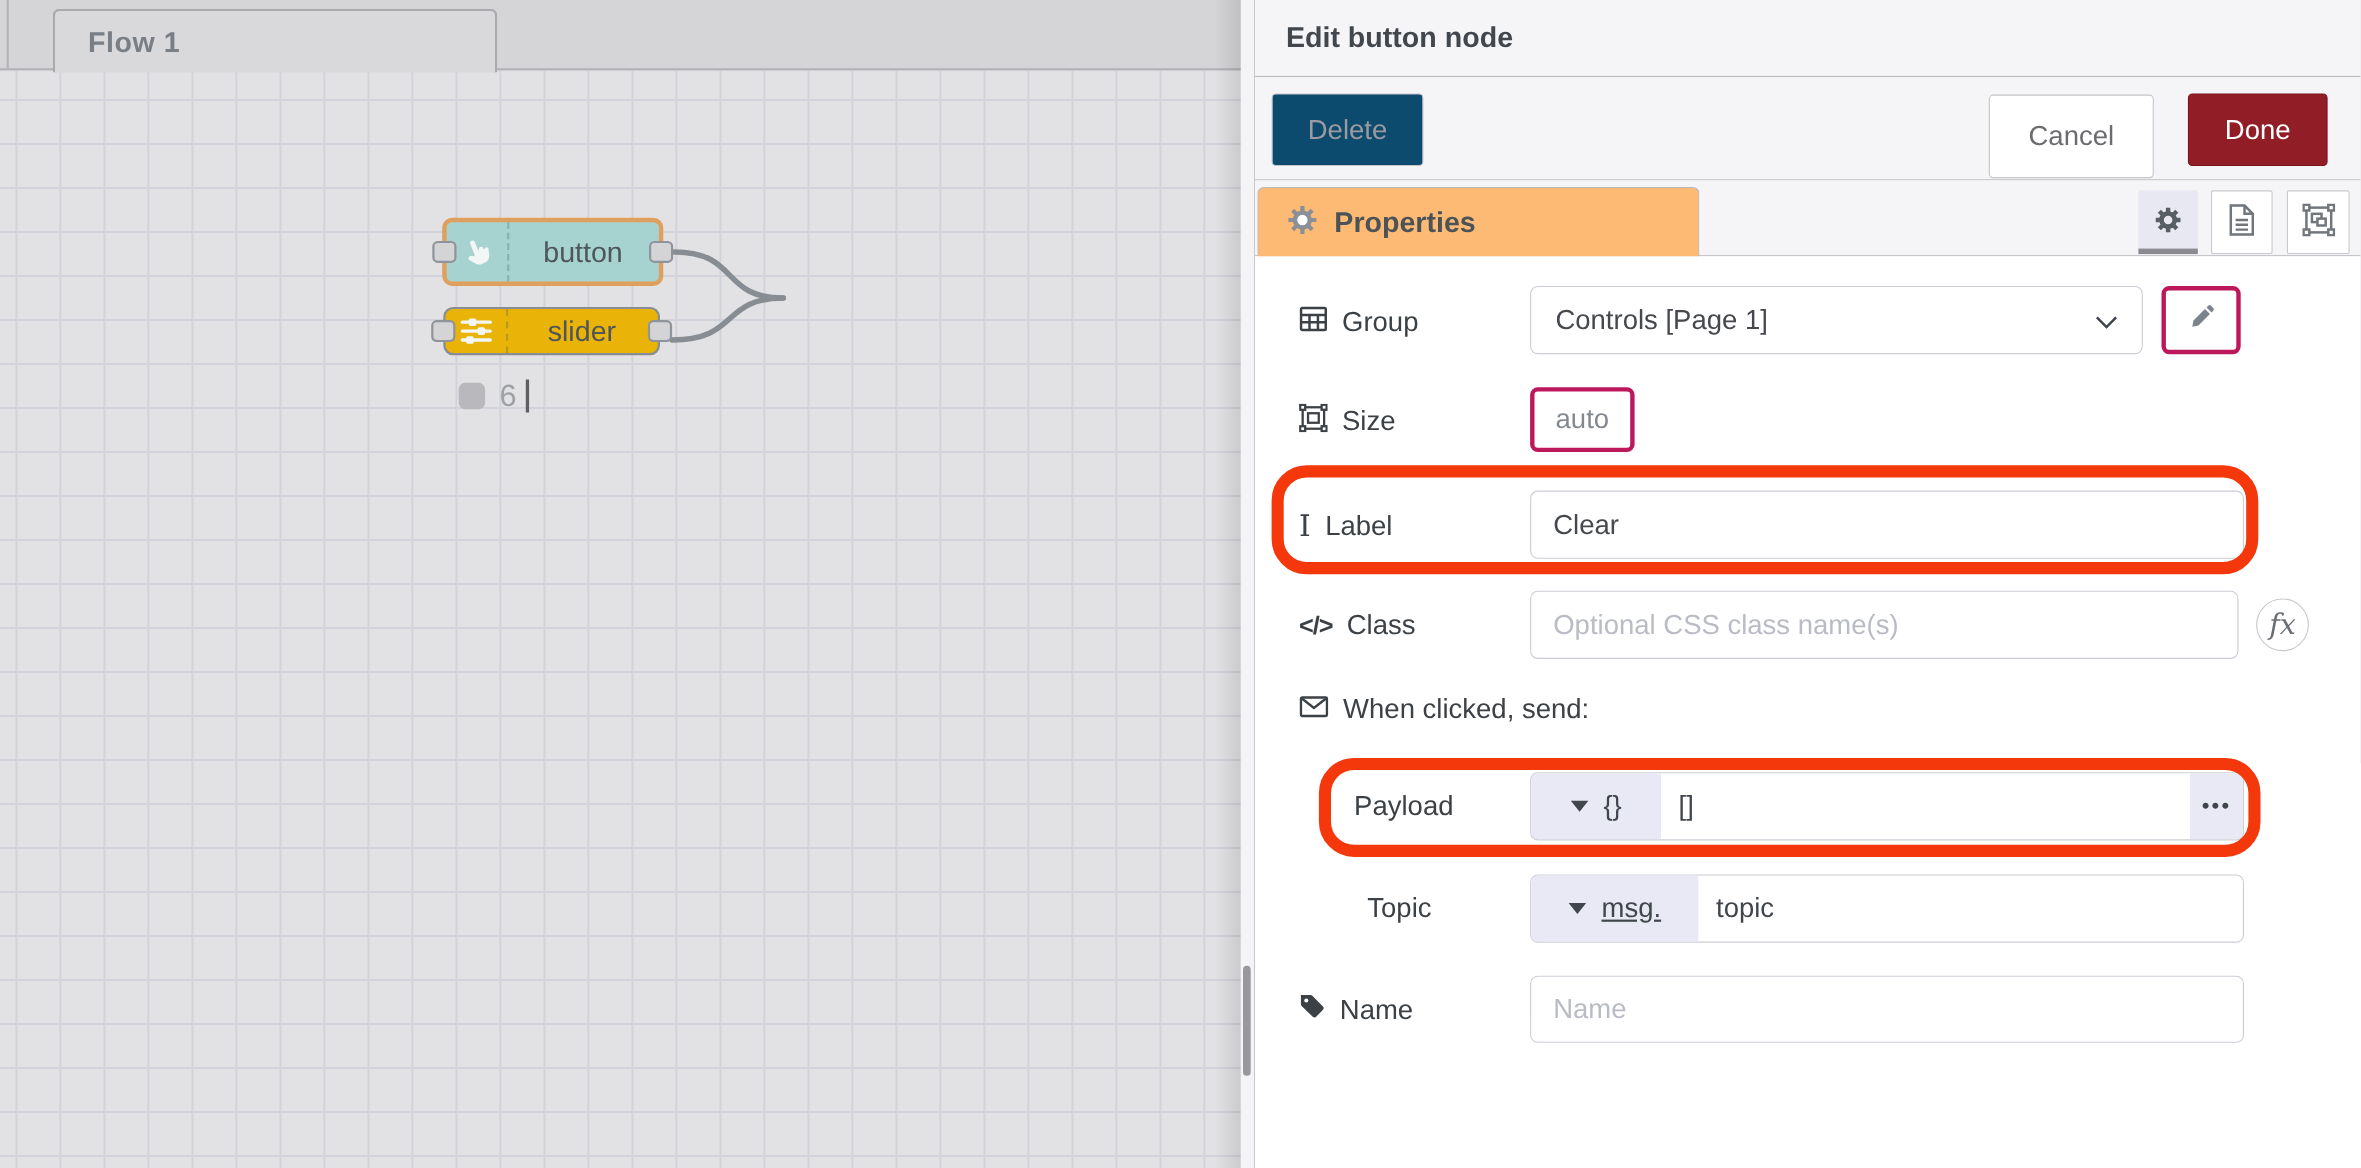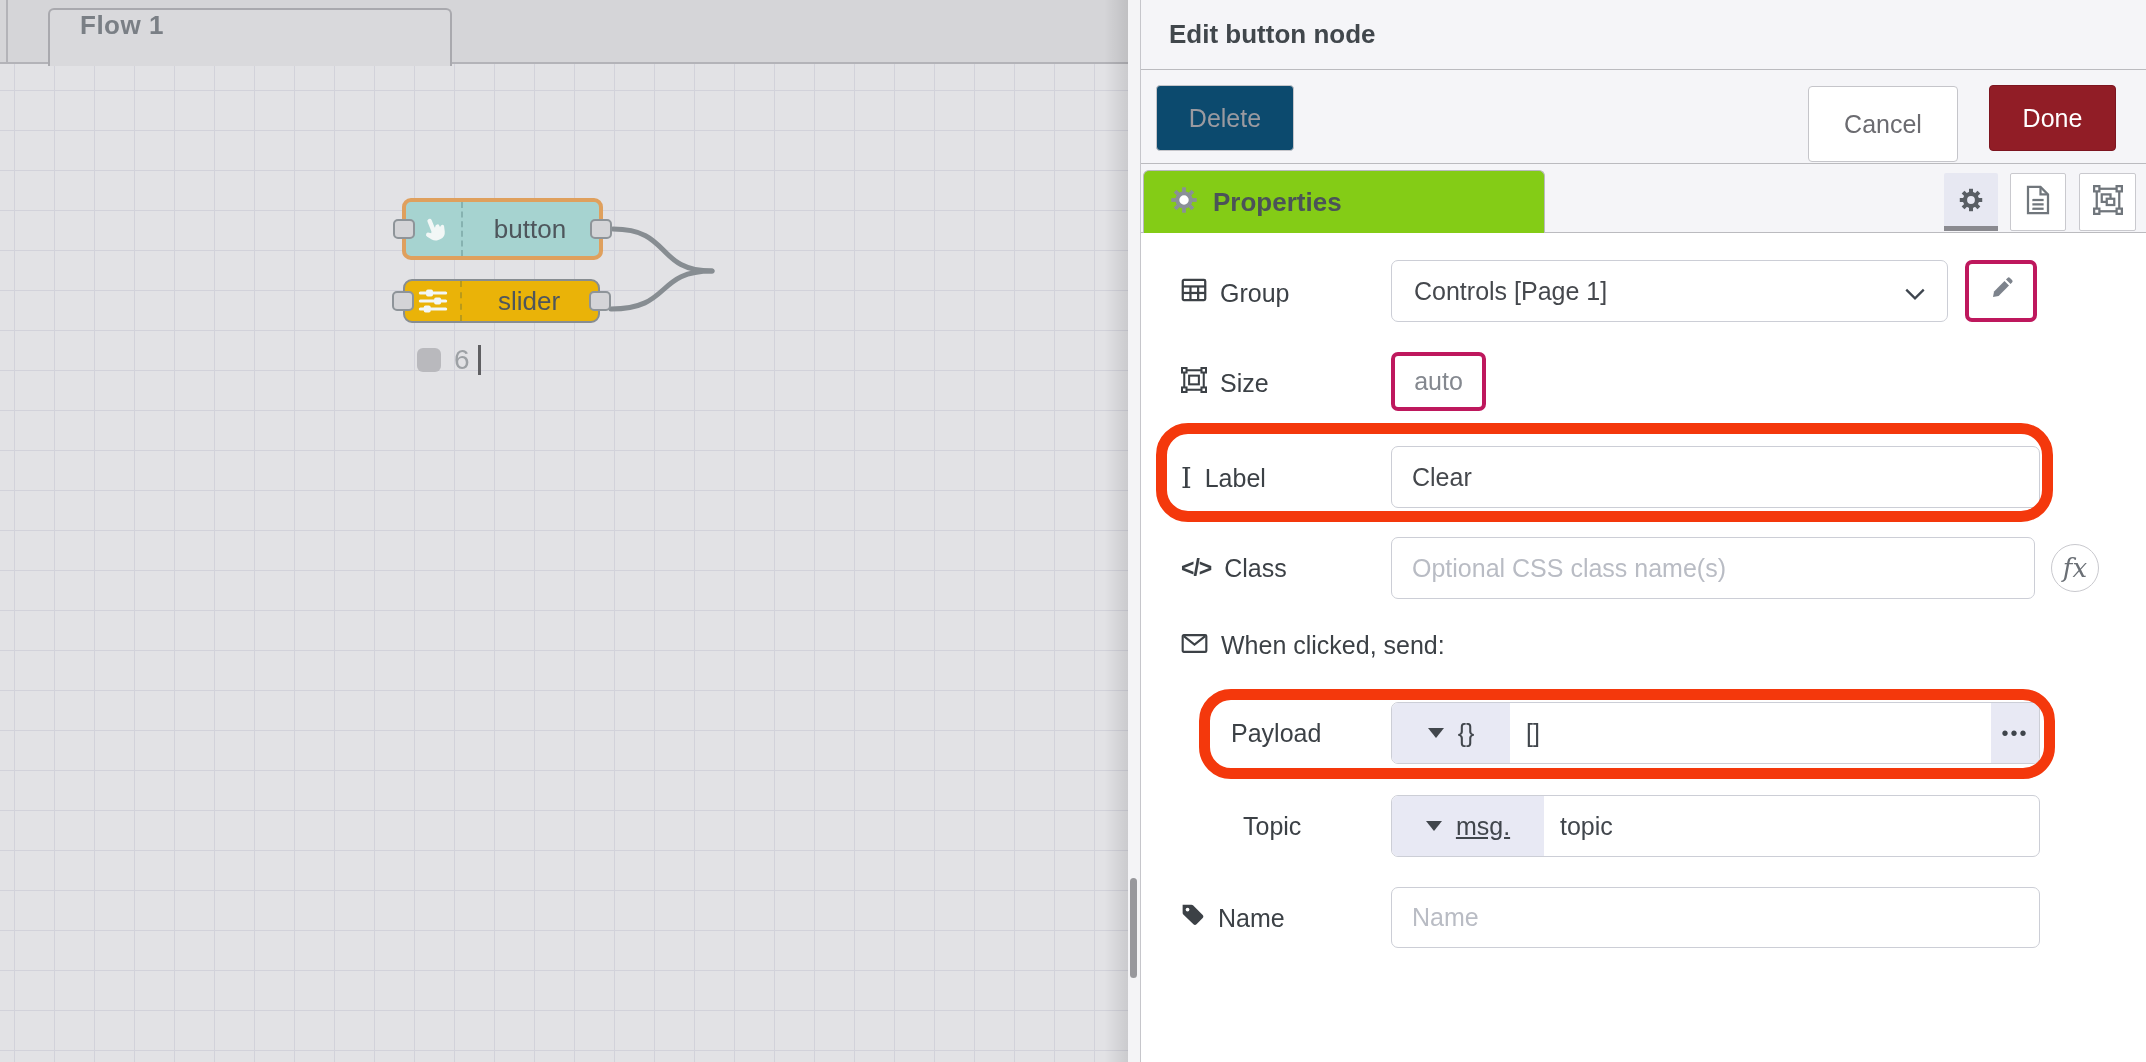--- a/index.html
+++ b/index.html
@@ -17,21 +17,21 @@
                      linear-gradient(to bottom,#d2d2da 1.5px,transparent 1.5px);
     background-size:40px 40px;background-position:-26px -14px;
   }
   .canvas-shadow{position:absolute;top:0;bottom:0;right:12px;width:24px;
     background:linear-gradient(to right,rgba(0,0,0,0),rgba(0,0,0,0.10));pointer-events:none;}
   .tabbar{position:absolute;left:0;top:0;width:100%;height:64px;background:#d5d5d8;
     border-bottom:2px solid #b3b3b8;box-sizing:border-box;}
   .tabbar-divider{position:absolute;left:6px;top:0;width:2px;height:62px;background:#b3b3b8;}
   .flow-tab{position:absolute;left:48px;top:8px;width:404px;height:58px;box-sizing:border-box;
     background:#d9d9dc;border:2px solid #a9a9ae;border-bottom:none;border-radius:6px 6px 0 0;
-    display:flex;align-items:flex-start;padding-left:30px;}
+    display:flex;align-items:center;padding-left:30px;}
   .flow-tab span{font-size:26px;font-weight:bold;color:#7a7f85;letter-spacing:.5px;}
   svg.wires{position:absolute;left:0;top:0;pointer-events:none;}
   .node{position:absolute;box-sizing:border-box;border-radius:9px;}
   .node .label{position:absolute;top:0;bottom:0;display:flex;align-items:center;justify-content:center;
     color:#4e565c;font-size:26px;}
   .node-button{left:402px;top:198px;width:201px;height:62px;background:#a6d3d0;border:4px solid #dfa05d;}
   .node-slider{left:403px;top:279px;width:197px;height:44px;background:#eab308;border:2.5px solid #878d92;}
   .node-chart{left:722px;top:242px;width:200px;height:58px;background:#7ec5c2;border:2.5px solid #878d92;}
   .icon-zone{position:absolute;top:0;bottom:0;width:55px;display:flex;align-items:center;justify-content:center;color:#f2f7f6;}
   .icon-zone.left{left:0;border-right:2px dashed rgba(40,80,80,.25);}
@@ -53,21 +53,21 @@
   .panel-header h1{margin:0;font-size:26px;font-weight:bold;color:#41474c;}
   .toolbar{position:absolute;left:0;top:70px;right:0;height:94px;background:#f5f5f8;
     border-bottom:1px solid #bbbbbf;box-sizing:border-box;}
   .btn{position:absolute;box-sizing:border-box;border-radius:4px;font-size:25px;
     display:flex;align-items:center;justify-content:center;cursor:pointer;}
   .btn-delete{left:15px;top:15px;width:138px;height:66px;background:#0c4a6e;border:1px solid #c5c5ca;color:#9a9aa0;}
   .btn-cancel{right:188px;top:16px;width:150px;height:76px;background:#fff;border:1px solid #c5c5ca;color:#6b6b70;}
   .btn-done{right:30px;top:15px;width:127px;height:66px;background:#911d26;border:1px solid #7d1520;color:#fff;}
   .tabrow{position:absolute;left:0;top:164px;right:0;height:69px;background:#f5f5f8;}
   .tabrow-rule{position:absolute;left:0;right:0;bottom:0;height:1px;background:#bbbbbf;}
-  .prop-tab{position:absolute;left:2px;top:6px;width:402px;height:63px;background:#84cc16;box-sizing:border-box;
+  .prop-tab{position:absolute;left:2px;top:6px;width:402px;height:63px;background:#fdba74;box-sizing:border-box;
     border:1px solid #b9b9be;border-bottom:none;border-radius:6px 6px 0 0;z-index:2;
     display:flex;align-items:center;padding-left:26px;gap:15px;color:#4b5358;}
   .prop-tab .tab-text{font-size:26px;font-weight:bold;}
   .icon-btn{position:absolute;top:9px;width:54px;height:58px;box-sizing:border-box;background:#fff;
     border:1px solid #c9c9ce;border-radius:2px;display:flex;align-items:center;justify-content:center;color:#70767c;}
   .icon-btn.active{background:#e7e8f2;border:none;color:#595e64;}
   .icon-btn.active .active-bar{position:absolute;left:0;right:0;bottom:0;height:5px;background:#8a8a90;}
   .form{position:absolute;left:0;top:233px;right:0;bottom:0;background:#fff;}
   .frow{position:absolute;display:flex;align-items:center;}
   .flabel{display:flex;align-items:center;gap:13px;color:#3c4146;font-size:25px;}

